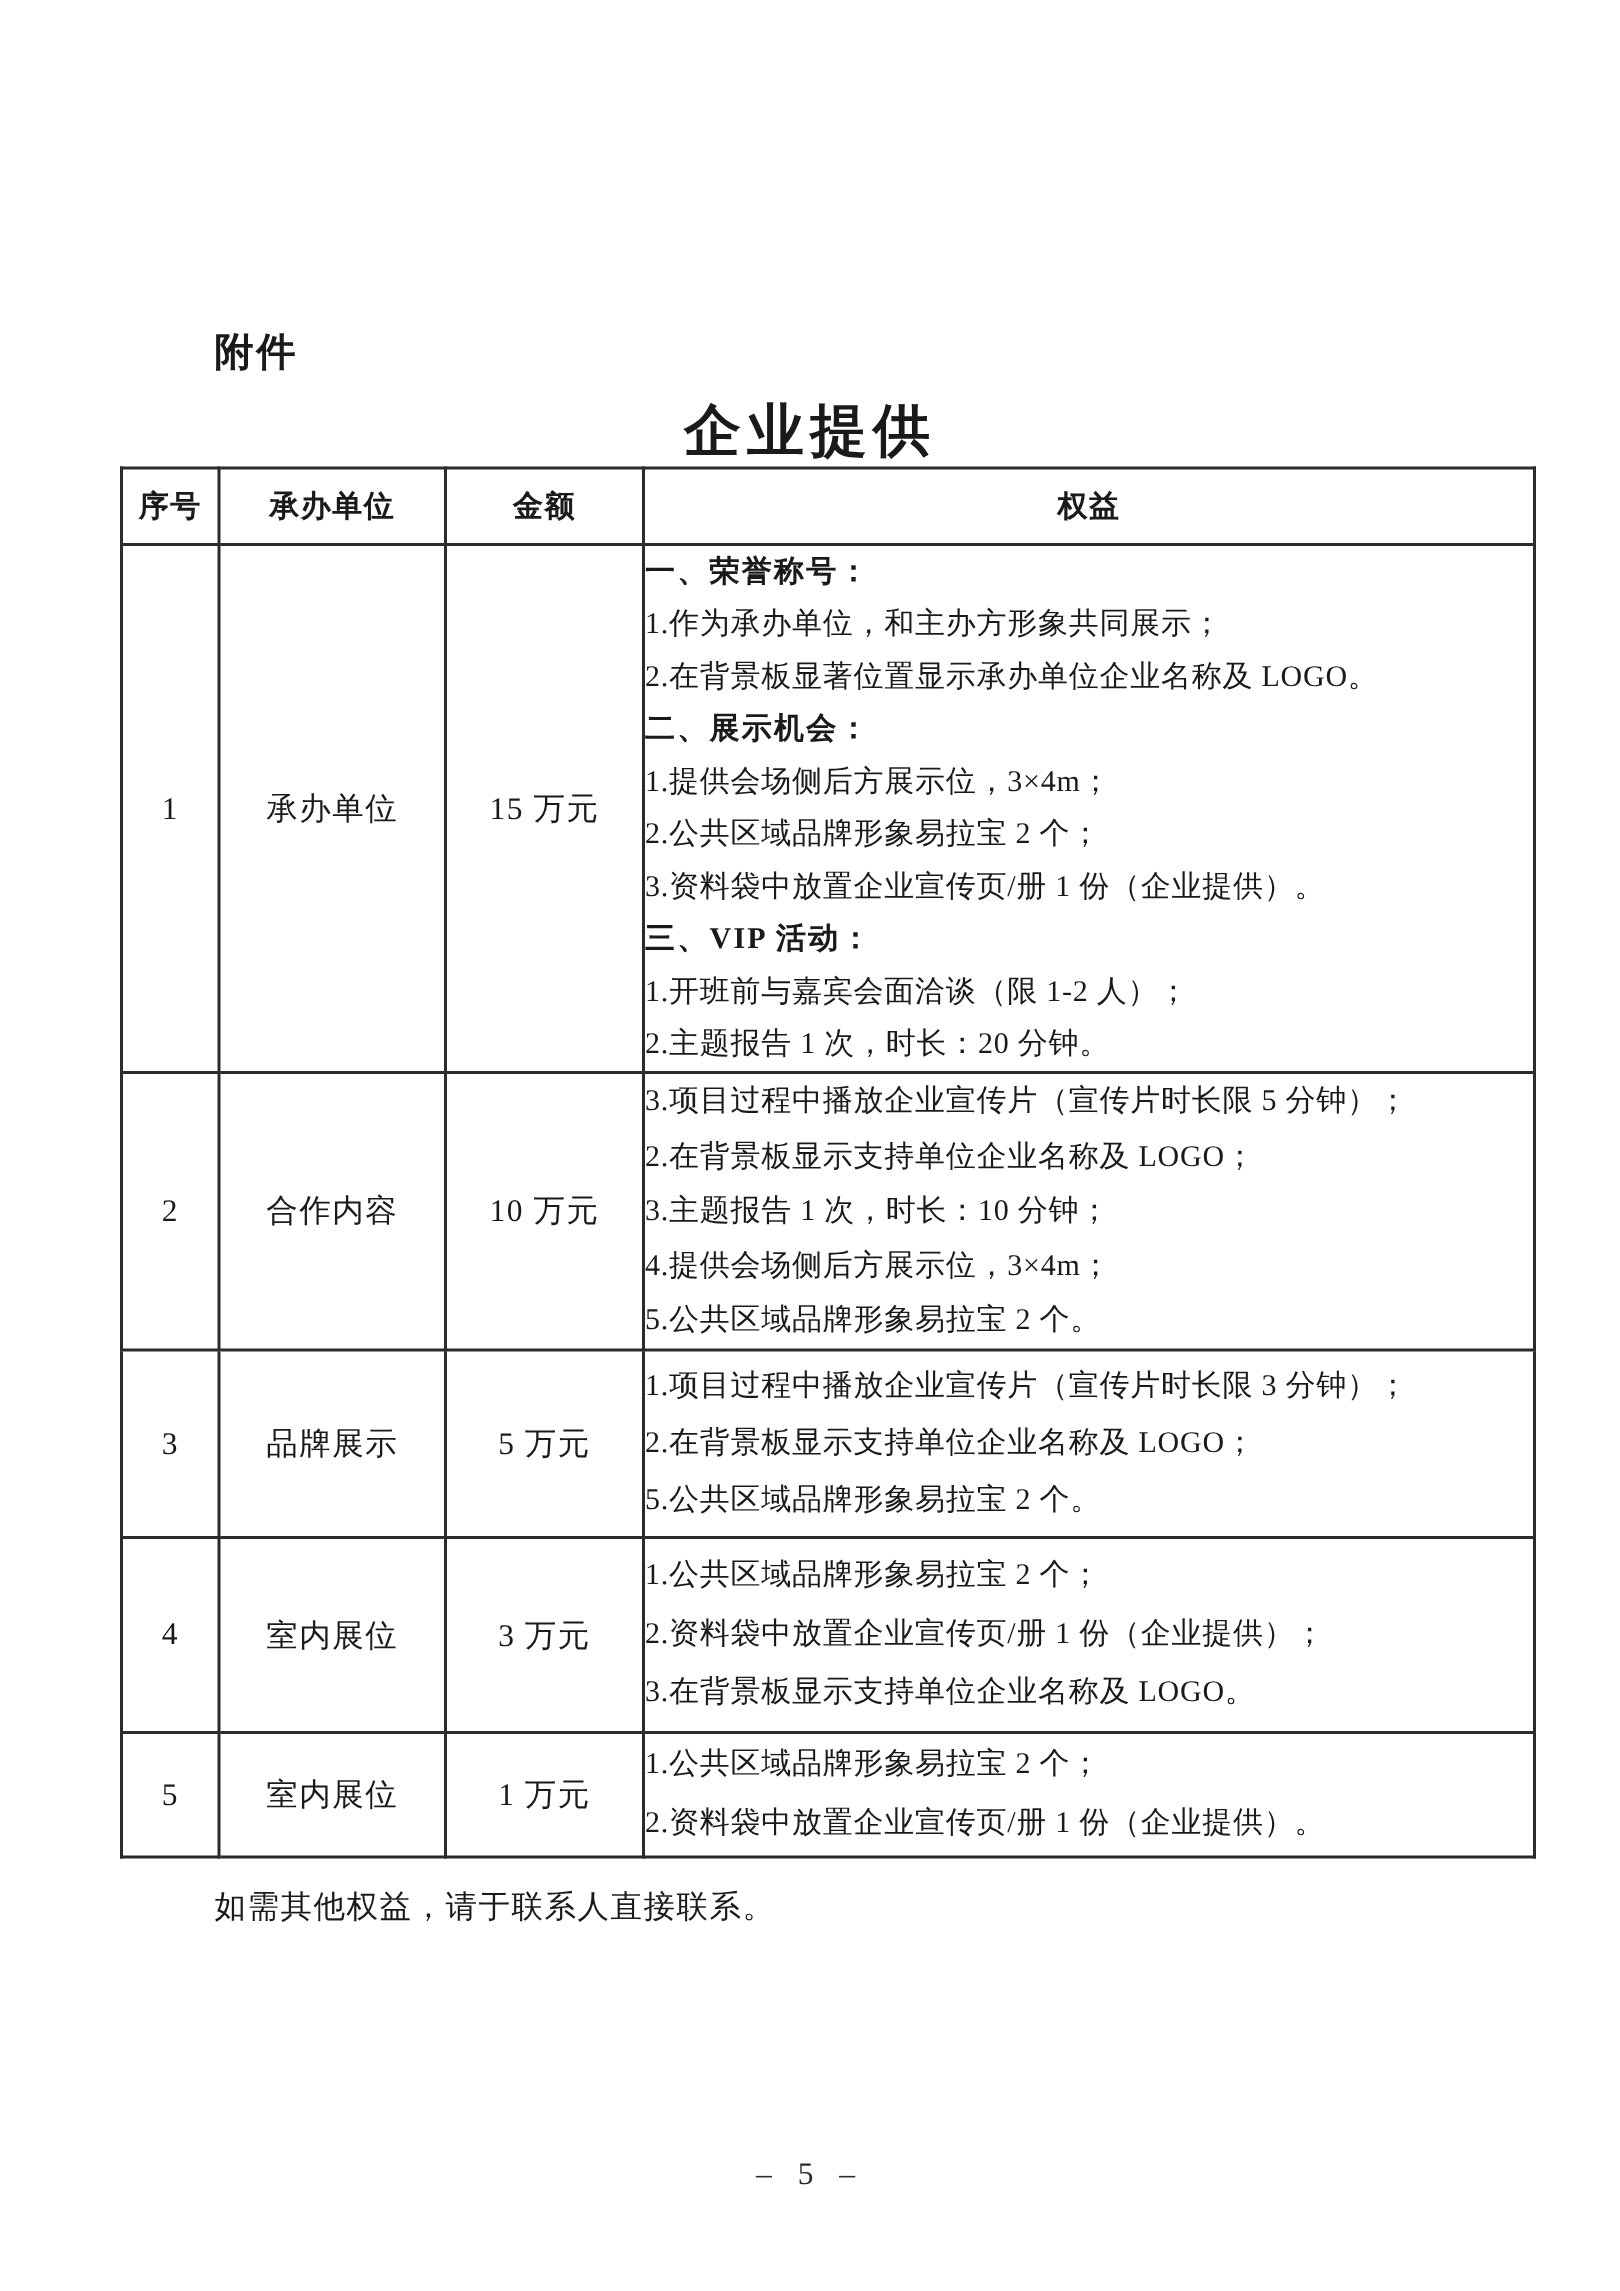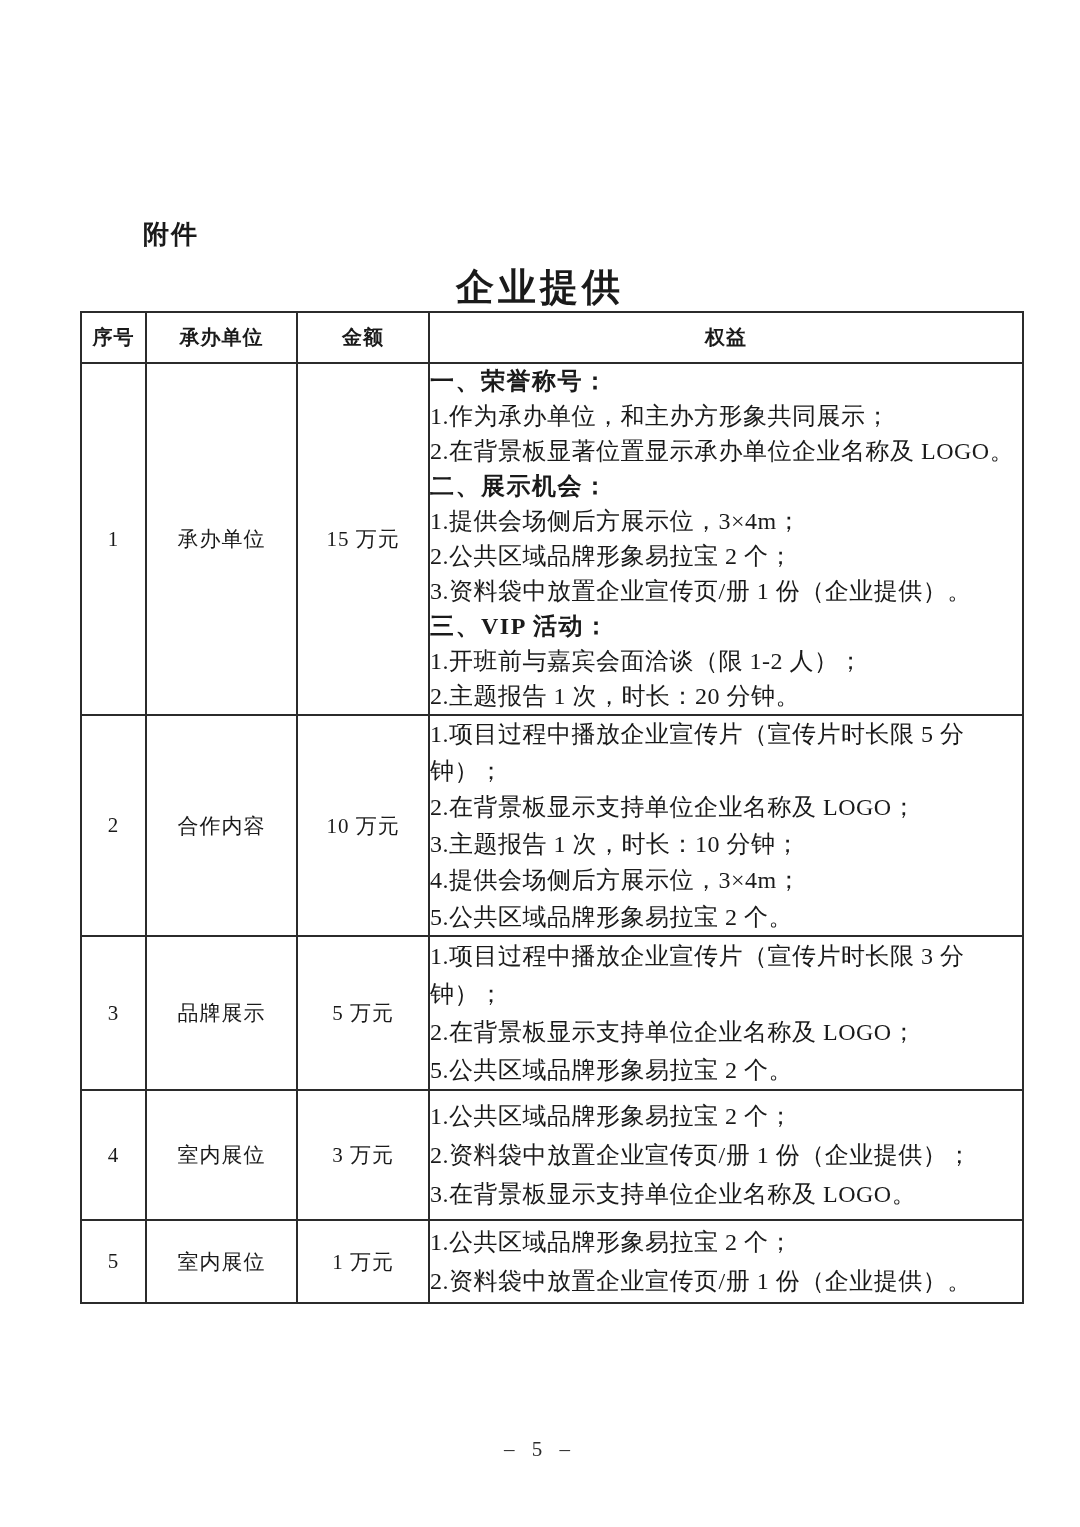--- a/index.html
+++ b/index.html
@@ -60,21 +60,21 @@
     text-align: center;
     font-size: 21px;
     letter-spacing: 1px;
   }
   td.benefits-cell {
     text-align: left;
     padding: 8px 8px 8px 10px;
   }
   .benefit-line {
     line-height: 35px;
-    font-size: 24px;
+    font-size: 20px;
     letter-spacing: 0.5px;
   }
   .benefit-line.bold {
     font-weight: bold;
     letter-spacing: 1.5px;
   }
   .row-2 .benefit-line { line-height: 36.5px; }
   .row-3 .benefit-line { line-height: 38px; }
   .row-4 .benefit-line { line-height: 39px; }
   .row-5 .benefit-line { line-height: 39px; }
@@ -136,21 +136,21 @@
         <div class="benefit-line">1.开班前与嘉宾会面洽谈（限 1-2 人）；</div>
         <div class="benefit-line">2.主题报告 1 次，时长：20 分钟。</div>
       </td>
     </tr>
 
     <tr style="height:183px" class="row-2">
       <td class="center-cell">2</td>
       <td class="center-cell">合作内容</td>
       <td class="center-cell">10 万元</td>
       <td class="benefits-cell">
-        <div class="benefit-line">1.项目过程中播放企业宣传片（宣传片时长限 5 分钟）；</div>
+        <div class="benefit-line">3.项目过程中播放企业宣传片（宣传片时长限 5 分钟）；</div>
         <div class="benefit-line">2.在背景板显示支持单位企业名称及 LOGO；</div>
         <div class="benefit-line">3.主题报告 1 次，时长：10 分钟；</div>
         <div class="benefit-line">4.提供会场侧后方展示位，3×4m；</div>
         <div class="benefit-line">5.公共区域品牌形象易拉宝 2 个。</div>
       </td>
     </tr>
 
     <tr style="height:125px" class="row-3">
       <td class="center-cell">3</td>
       <td class="center-cell">品牌展示</td>
@@ -178,16 +178,17 @@
       <td class="center-cell">室内展位</td>
       <td class="center-cell">1 万元</td>
       <td class="benefits-cell">
         <div class="benefit-line">1.公共区域品牌形象易拉宝 2 个；</div>
         <div class="benefit-line">2.资料袋中放置企业宣传页/册 1 份（企业提供）。</div>
       </td>
     </tr>
   </tbody>
     </table>
 
+  <div class="footer-note">如需其他权益，请于联系人直接联系。</div>
 
   <div class="page-number">– 5 –</div>
 
 </div>
 
 </body></html>

